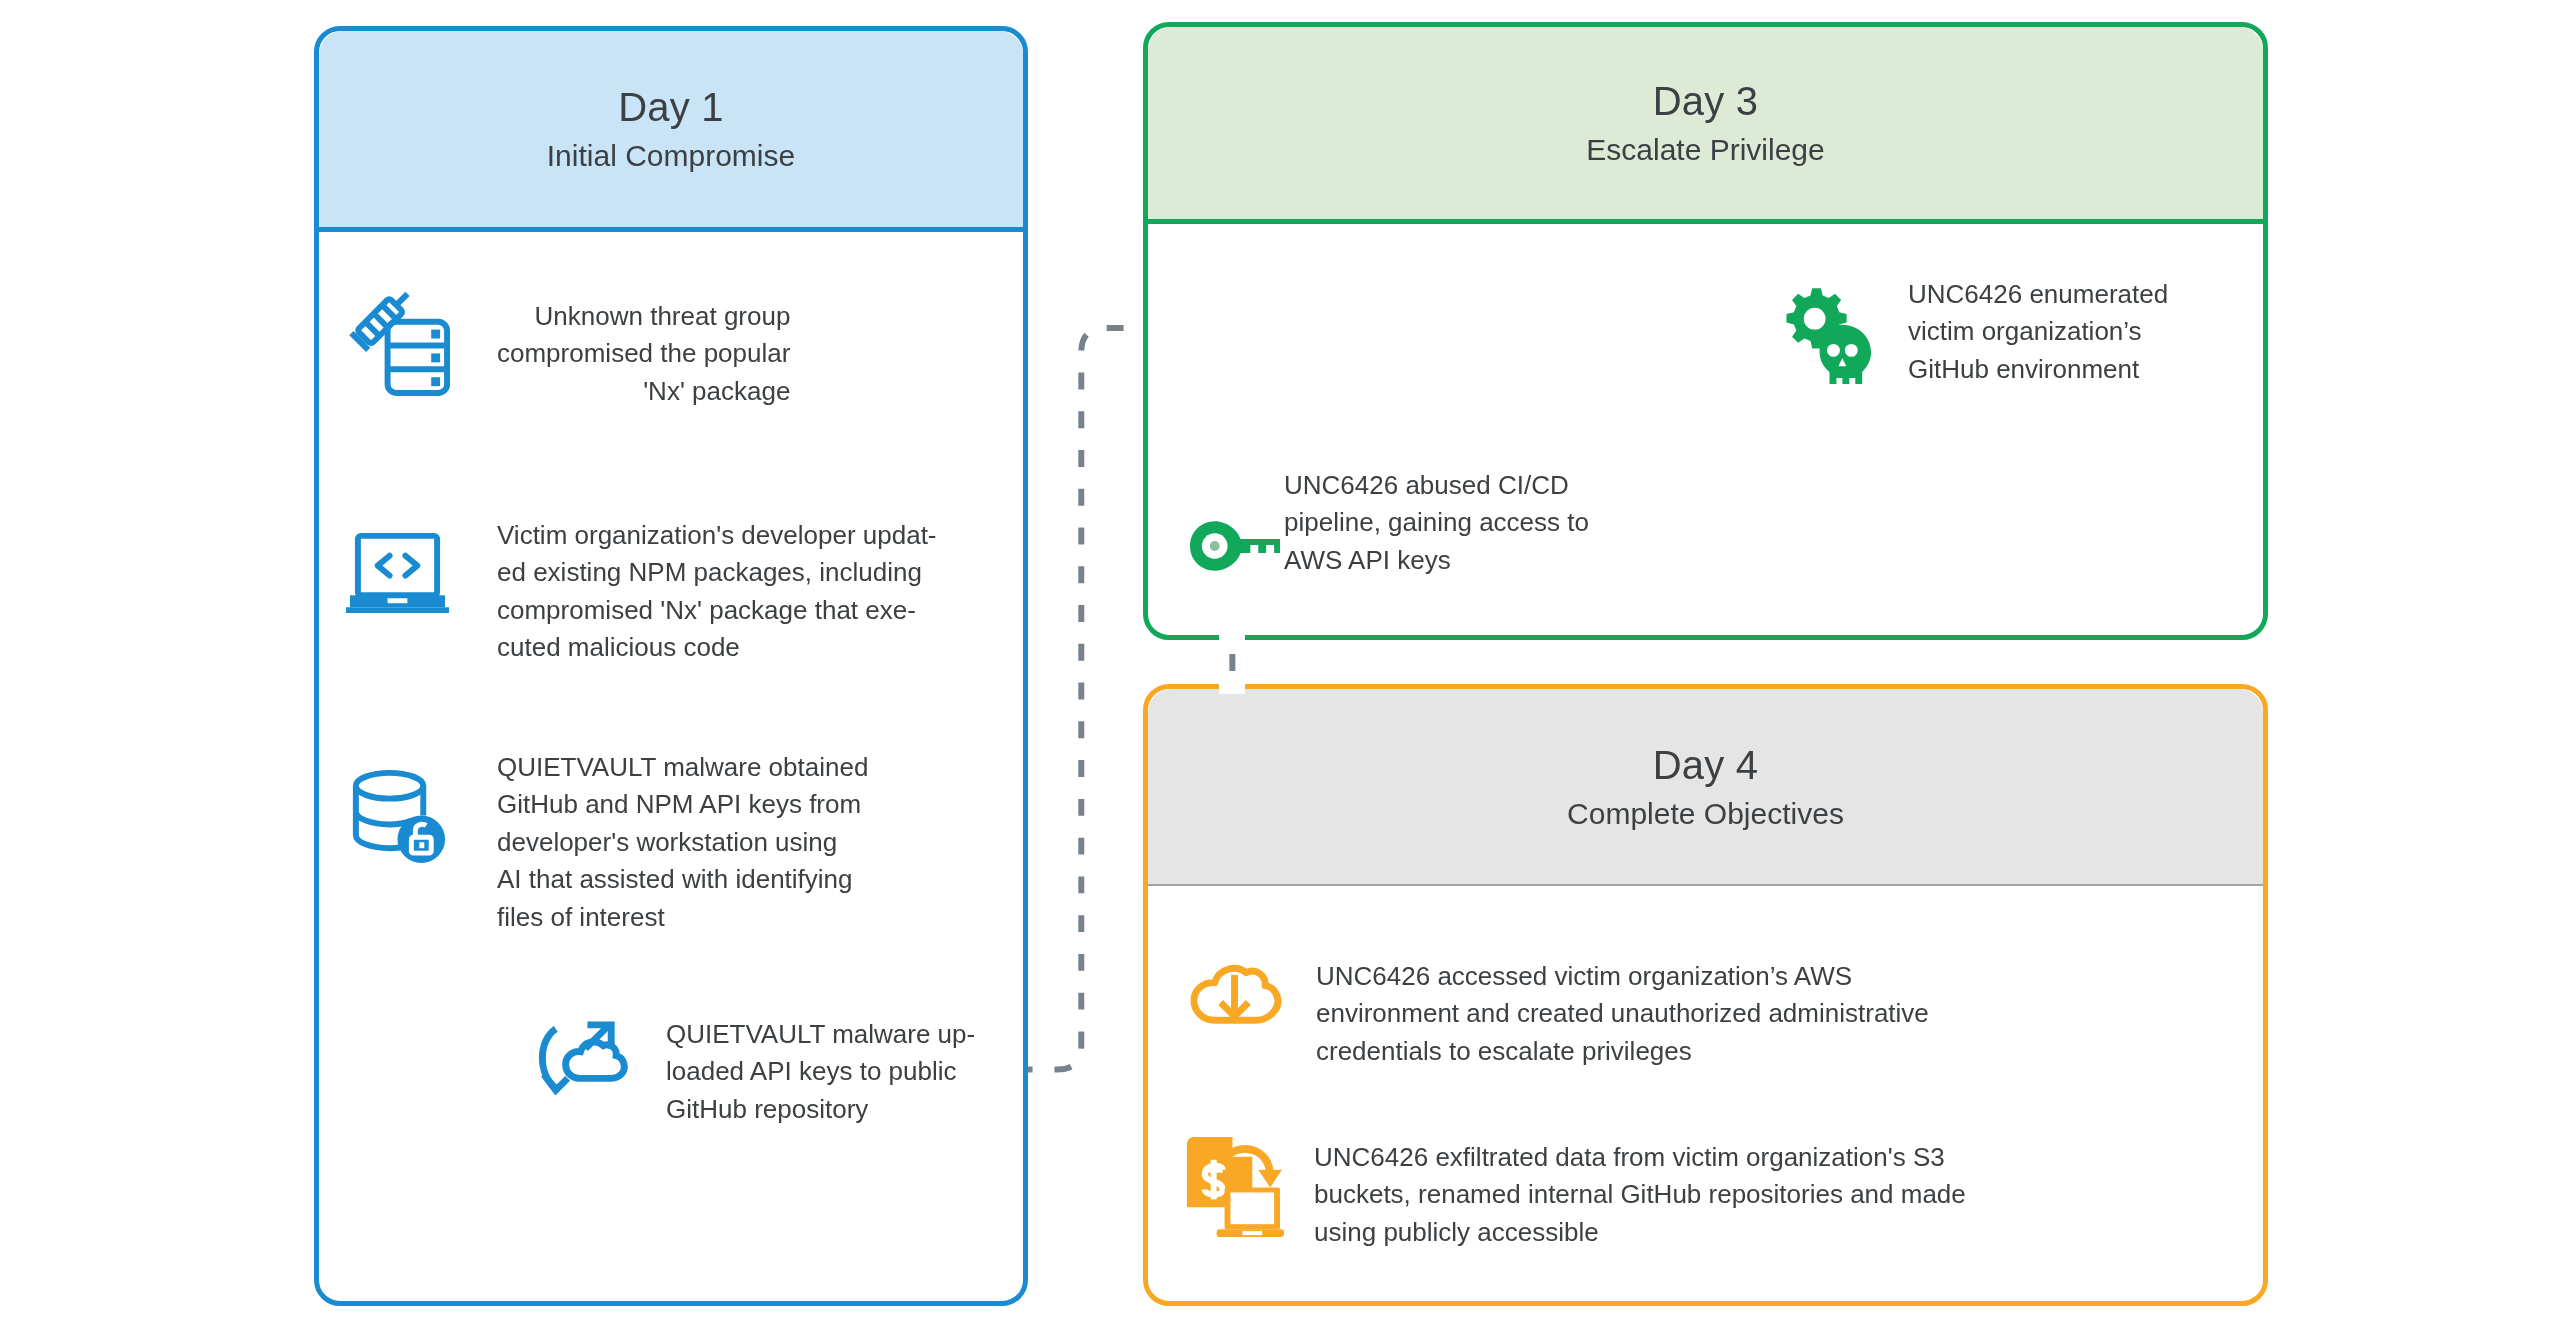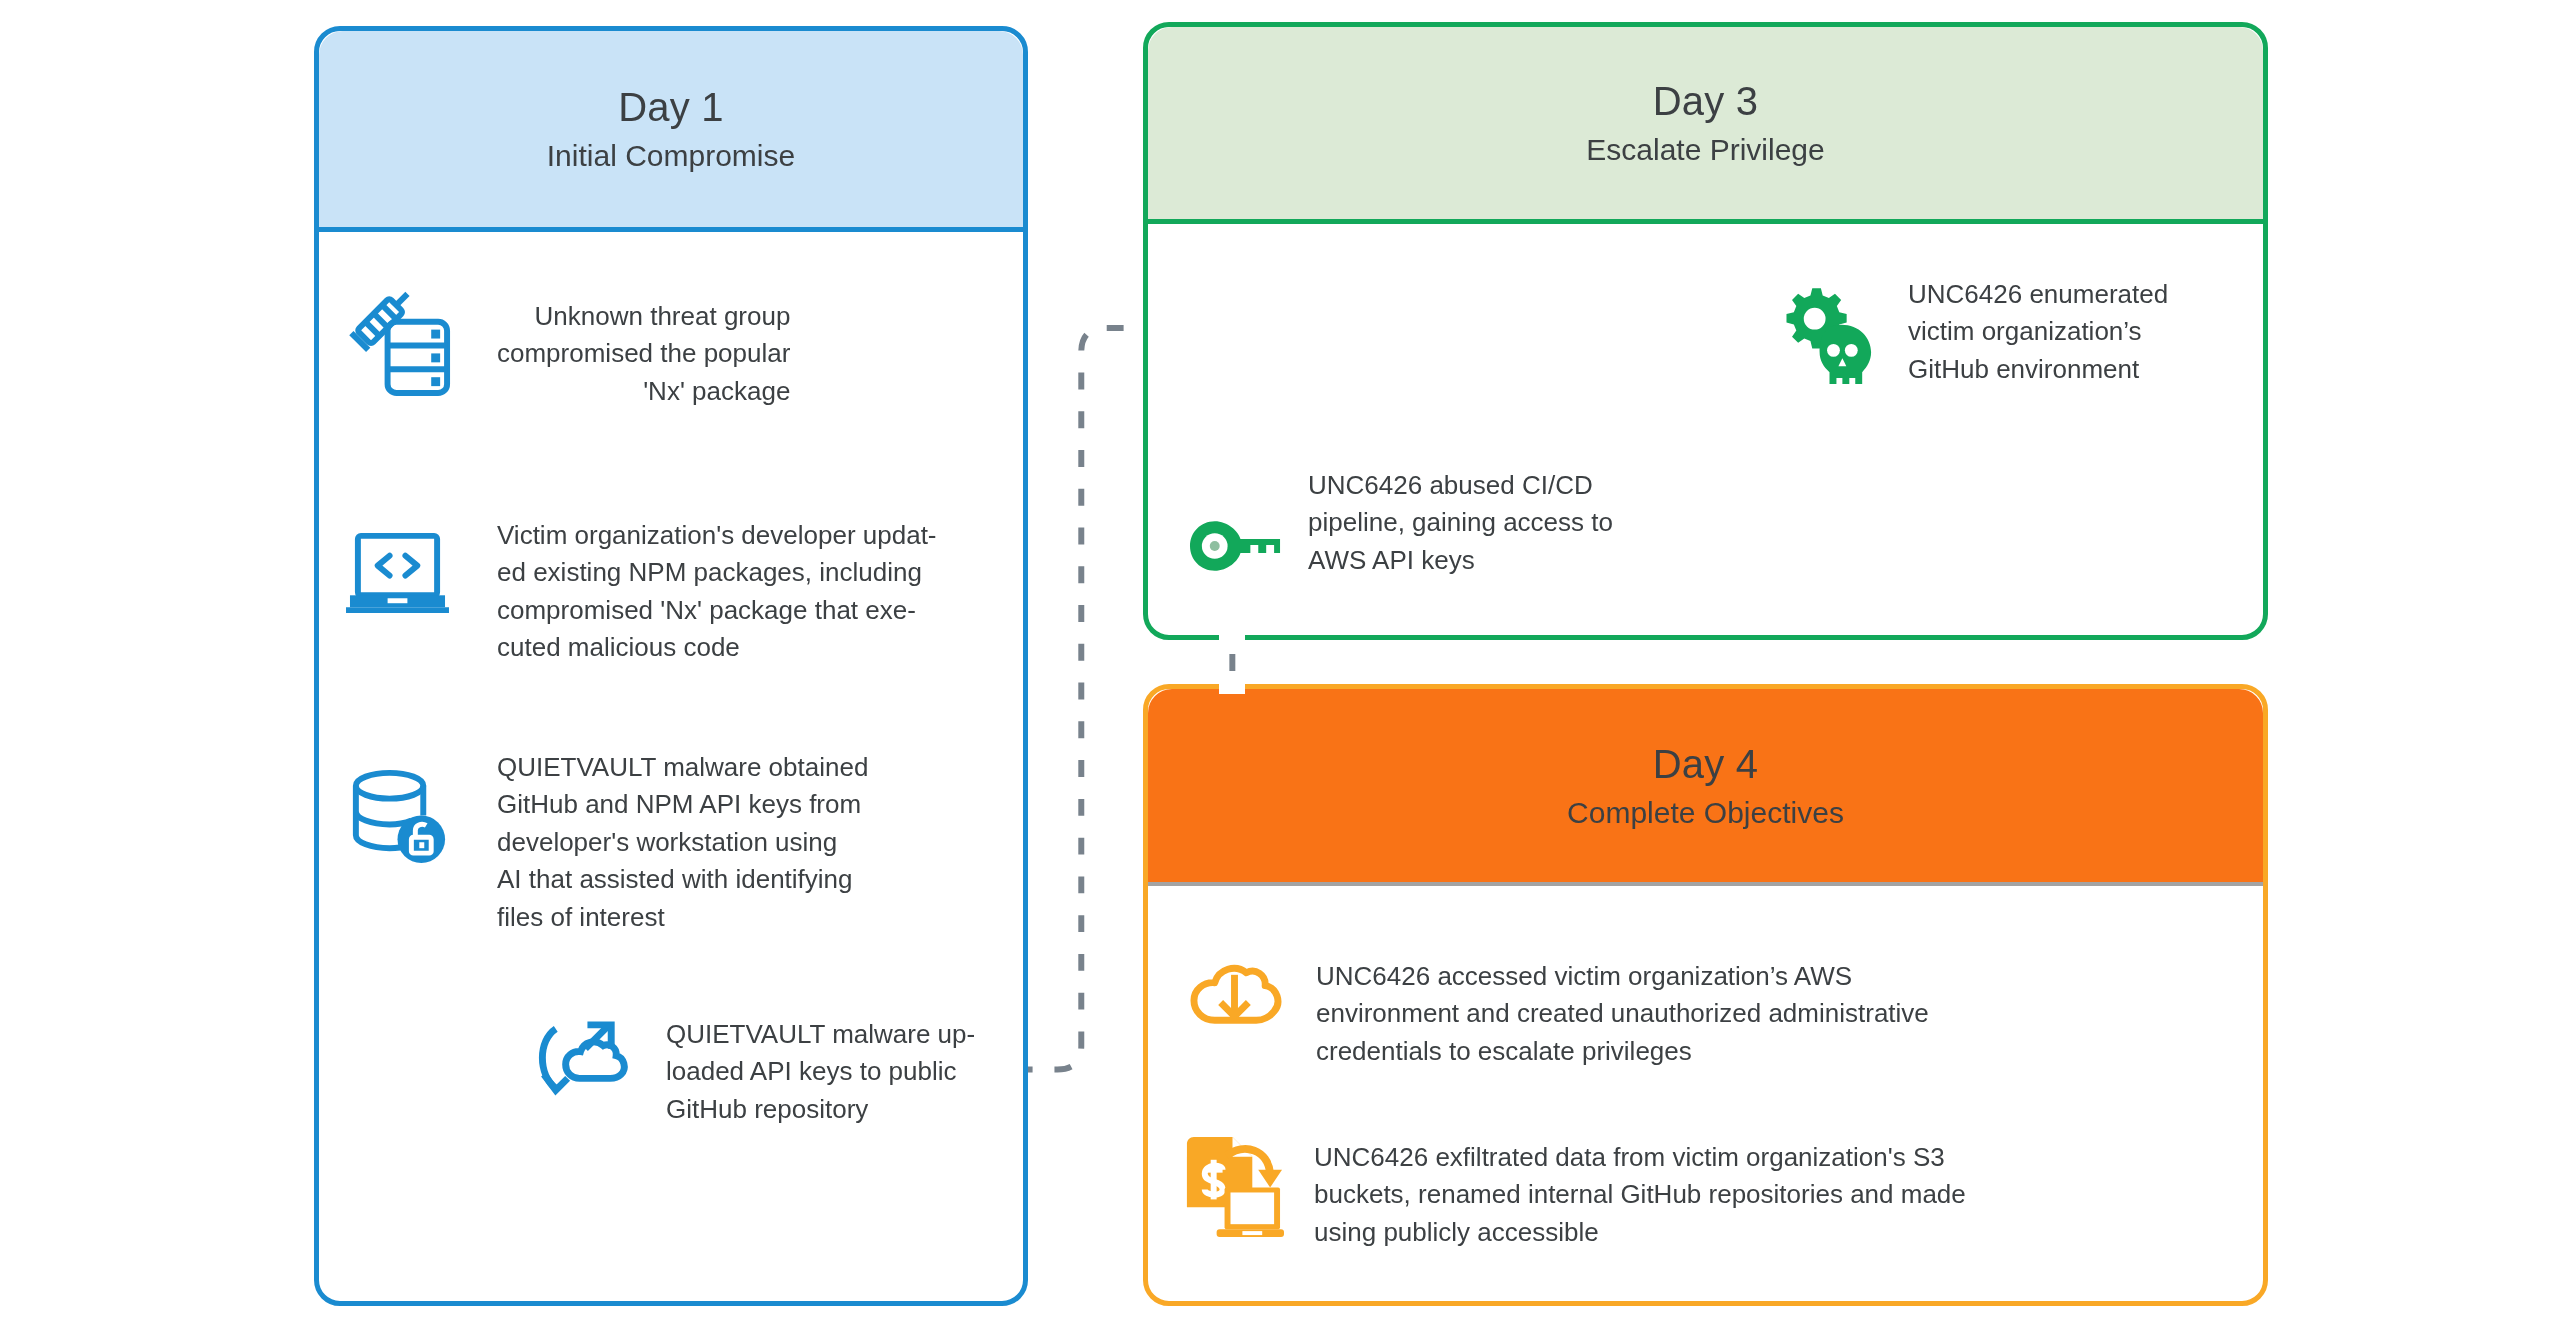--- a/index.html
+++ b/index.html
@@ -26,21 +26,21 @@
   .panel .hdr .sub{
     font-size:30px;font-weight:400;color:#3c4043;line-height:1.2;margin-top:8px;
   }
   .panel .body{position:relative;width:100%;box-sizing:border-box;}
 
   #panel-day1{left:314px;top:26px;width:714px;height:1280px;border:5px solid #1a8bd0;}
   #panel-day1 .hdr{height:201px;background:#c9e3f7;border-bottom:5px solid #1a8bd0;}
   #panel-day3{left:1143px;top:22px;width:1125px;height:618px;border:5px solid #12a85a;}
   #panel-day3 .hdr{height:197px;background:#dcead6;border-bottom:5px solid #12a85a;}
   #panel-day4{left:1143px;top:684px;width:1125px;height:622px;border:5px solid #f9a826;}
-  #panel-day4 .hdr{height:197px;background:#f97316;border-bottom:4px solid #a3a3a3;}
+  #panel-day4 .hdr{height:197px;background:#e5e5e5;border-bottom:2px solid #a3a3a3;}
 
   
   .border-gap{position:absolute;width:26px;background:#fff;z-index:4;}
 
   
   .step{position:absolute;display:flex;align-items:flex-start;}
   .step .ico{flex:0 0 auto;display:flex;align-items:center;justify-content:center;}
   .step .txt{font-size:26px;line-height:1.44;color:#3c4043;white-space:pre-line;}
   svg{display:block;overflow:visible;}
 </style>
@@ -196,21 +196,21 @@
   </div>
 
   <div class="step" style="left:1189px;top:471px;width:427px;">
     <div class="ico" style="width:95px;height:99px;margin-top:24px;">
       <svg width="95" height="60" viewBox="0 0 96 60">
         <path fill="#12a85a" d="M26 6 C39 6 50 16 52 24 L92 24 L92 38 L86 38 L86 30 L78 30 L78 38 L70 38 L70 30 L62 30 L62 38 L52 38 C50 46 39 56 26 56 C12 56 1 45 1 31 C1 17 12 6 26 6 Z"></path>
         <circle cx="26" cy="31" r="13" fill="#ffffff"></circle>
         <circle cx="26" cy="31" r="5" fill="#8fbfa0"></circle>
       </svg>
     </div>
-    <div class="txt" style="margin-left:24px;margin-top:-4px;">UNC6426 abused CI/CD
+    <div class="txt" style="margin-top:-4px;">UNC6426 abused CI/CD
 pipeline, gaining access to
 AWS API keys</div>
   </div>
 
   <div class="panel" id="panel-day4">
     <div class="hdr">
       <div class="day">Day 4</div>
       <div class="sub">Complete Objectives</div>
     </div>
     <div class="body"></div>

